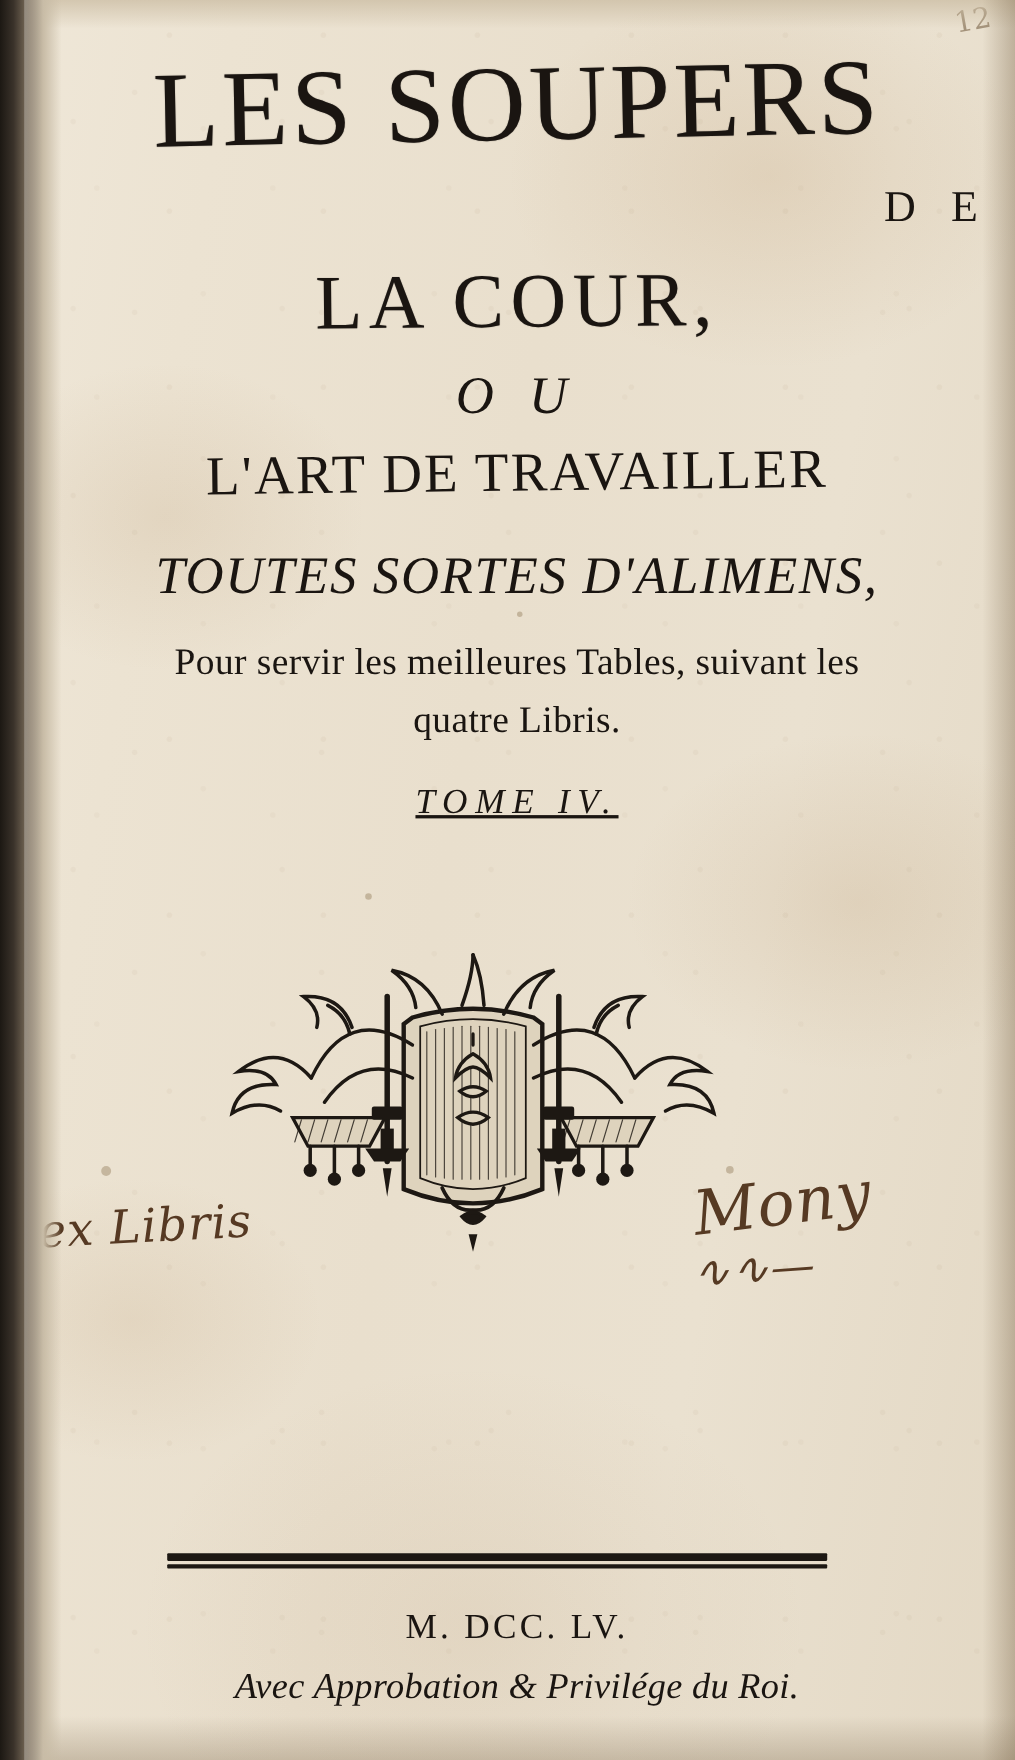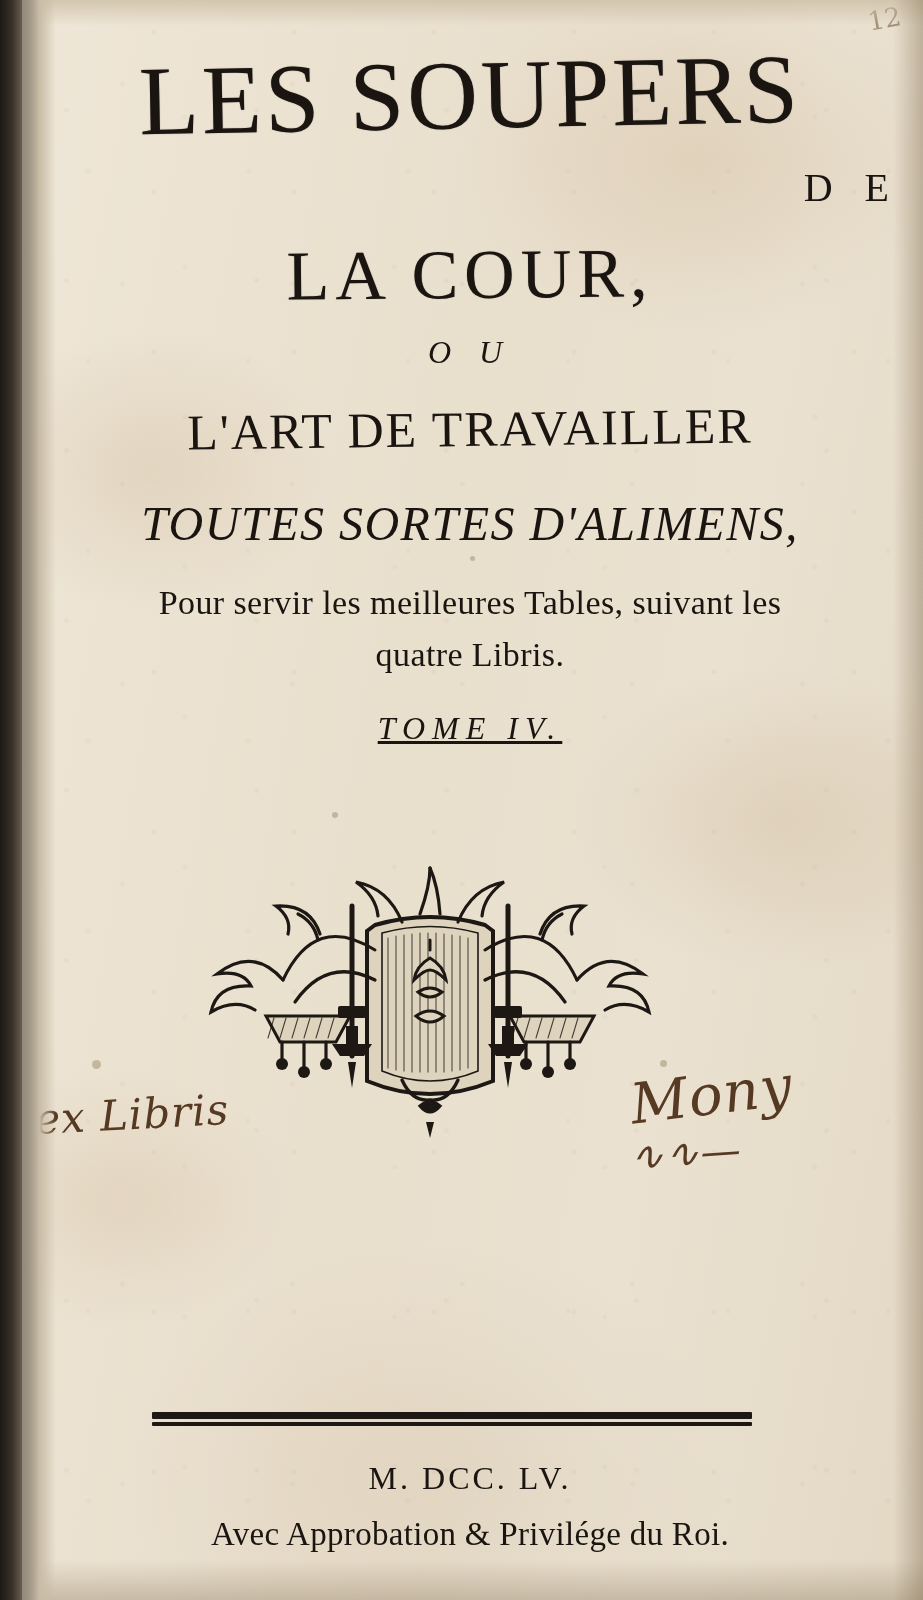--- a/index.html
+++ b/index.html
@@ -107,21 +107,21 @@
     position: absolute; left: 0; width: 860px;
     top: 240px;
     font-size: 70px;
     letter-spacing: 6px;
     transform: rotate(-0.5deg);
     text-shadow: 0 0 1px rgba(26,21,17,.4);
   }
   .t-ou {
     position: absolute; left: 0; width: 860px;
     top: 336px;
-    font-size: 32px;
+    font-size: 48px;
     letter-spacing: 10px;
     font-style: italic;
   }
   .t-art {
     position: absolute; left: 0; width: 860px;
     top: 404px;
     font-size: 50px;
     letter-spacing: 2px;
     transform: rotate(-0.7deg);
   }
@@ -233,20 +233,21 @@
   .t-date {
     position: absolute; left: 0; width: 860px;
     top: 1462px;
     font-size: 32px;
     letter-spacing: 3px;
   }
   .t-approb {
     position: absolute; left: 0; width: 860px;
     top: 1518px;
     font-size: 33px;
+    font-style: italic;
     letter-spacing: .3px;
   }
   
   #pencil-mark {
     position: absolute;
     right: 22px;
     top: 4px;
     font-family: "DejaVu Serif", serif;
     font-size: 26px;
     color: #6b5336;

